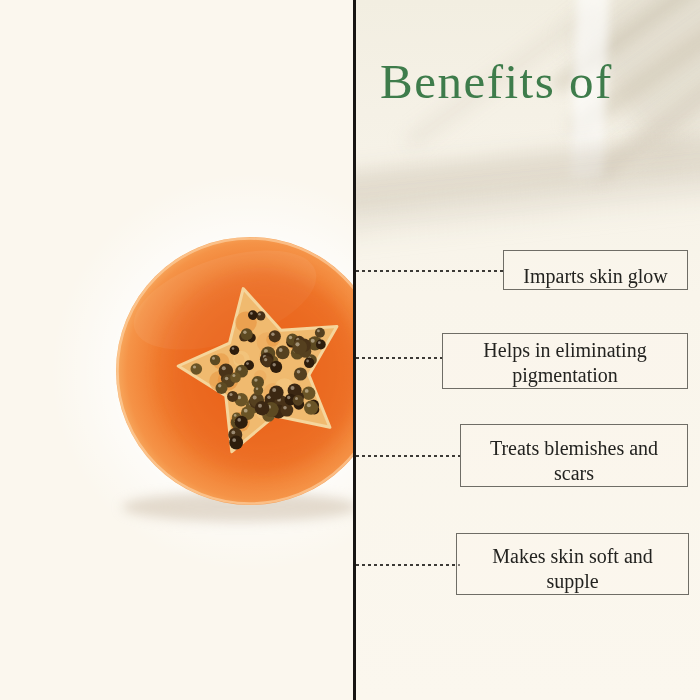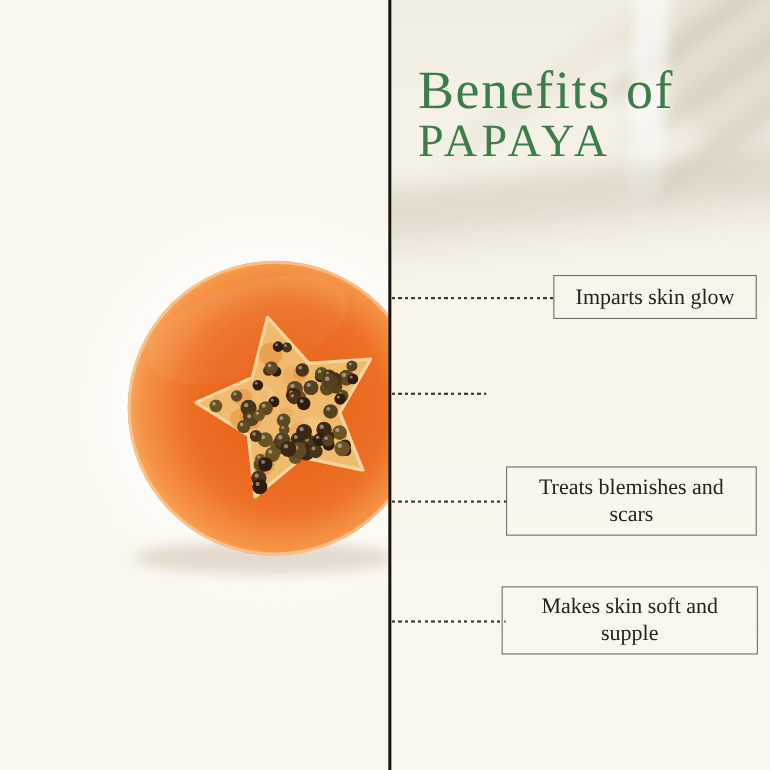--- a/index.html
+++ b/index.html
@@ -40,21 +40,21 @@
     position:absolute;left:356px;height:2px;
     background:repeating-linear-gradient(90deg,#3c3a36 0 3px,transparent 3px 6px);
   }
   .c1{top:270px;width:147px;}
   .c2{top:357px;width:86px;}
   .c3{top:455px;width:104px;}
   .c4{top:564px;width:104px;}
 
   .benefit{
     position:absolute;border:1px solid #6f6d66;
-    display:flex;align-items:center;justify-content:center;text-align:center;
+    display:flex;align-items:flex-end;justify-content:center;text-align:center;
     font-size:20px;color:#232320;line-height:1.25;padding:0 8px;box-sizing:border-box;
     background:rgba(251,247,238,.35);
   }
   .b1{left:503px;top:250px;width:185px;height:40px;}
   .b2{left:442px;top:333px;width:246px;height:56px;}
   .b3{left:460px;top:424px;width:228px;height:63px;}
   .b4{left:456px;top:533px;width:233px;height:62px;}
 </style>
 </head>
 <body>
@@ -258,31 +258,33 @@
     <div class="ws ws-leaf2"></div>
     <div class="ws ws-leaf3"></div>
     <div class="ws ws-leaf4"></div>
     <div class="ws ws-bright"></div>
     <div class="ws ws-horizon"></div>
     <div class="ws ws-horizon2"></div>
   </div>
 
   <div class="title">
     <div class="t1">Benefits of</div>
-    <div class="t2">PAPAYA</div>
   </div>
 
   <div class="connector c1"></div>
   <div class="connector c2"></div>
   <div class="connector c3"></div>
   <div class="connector c4"></div>
 
   <div class="benefit b1">
     <span>Imparts skin glow</span>
   </div>
+  <div class="benefit b2">
+    <span>Helps in eliminating pigmentation</span>
+  </div>
   <div class="benefit b3">
     <span>Treats blemishes and scars</span>
   </div>
   <div class="benefit b4">
     <span>Makes skin soft and supple</span>
   </div>
 
 </div>
 
 </body></html>

